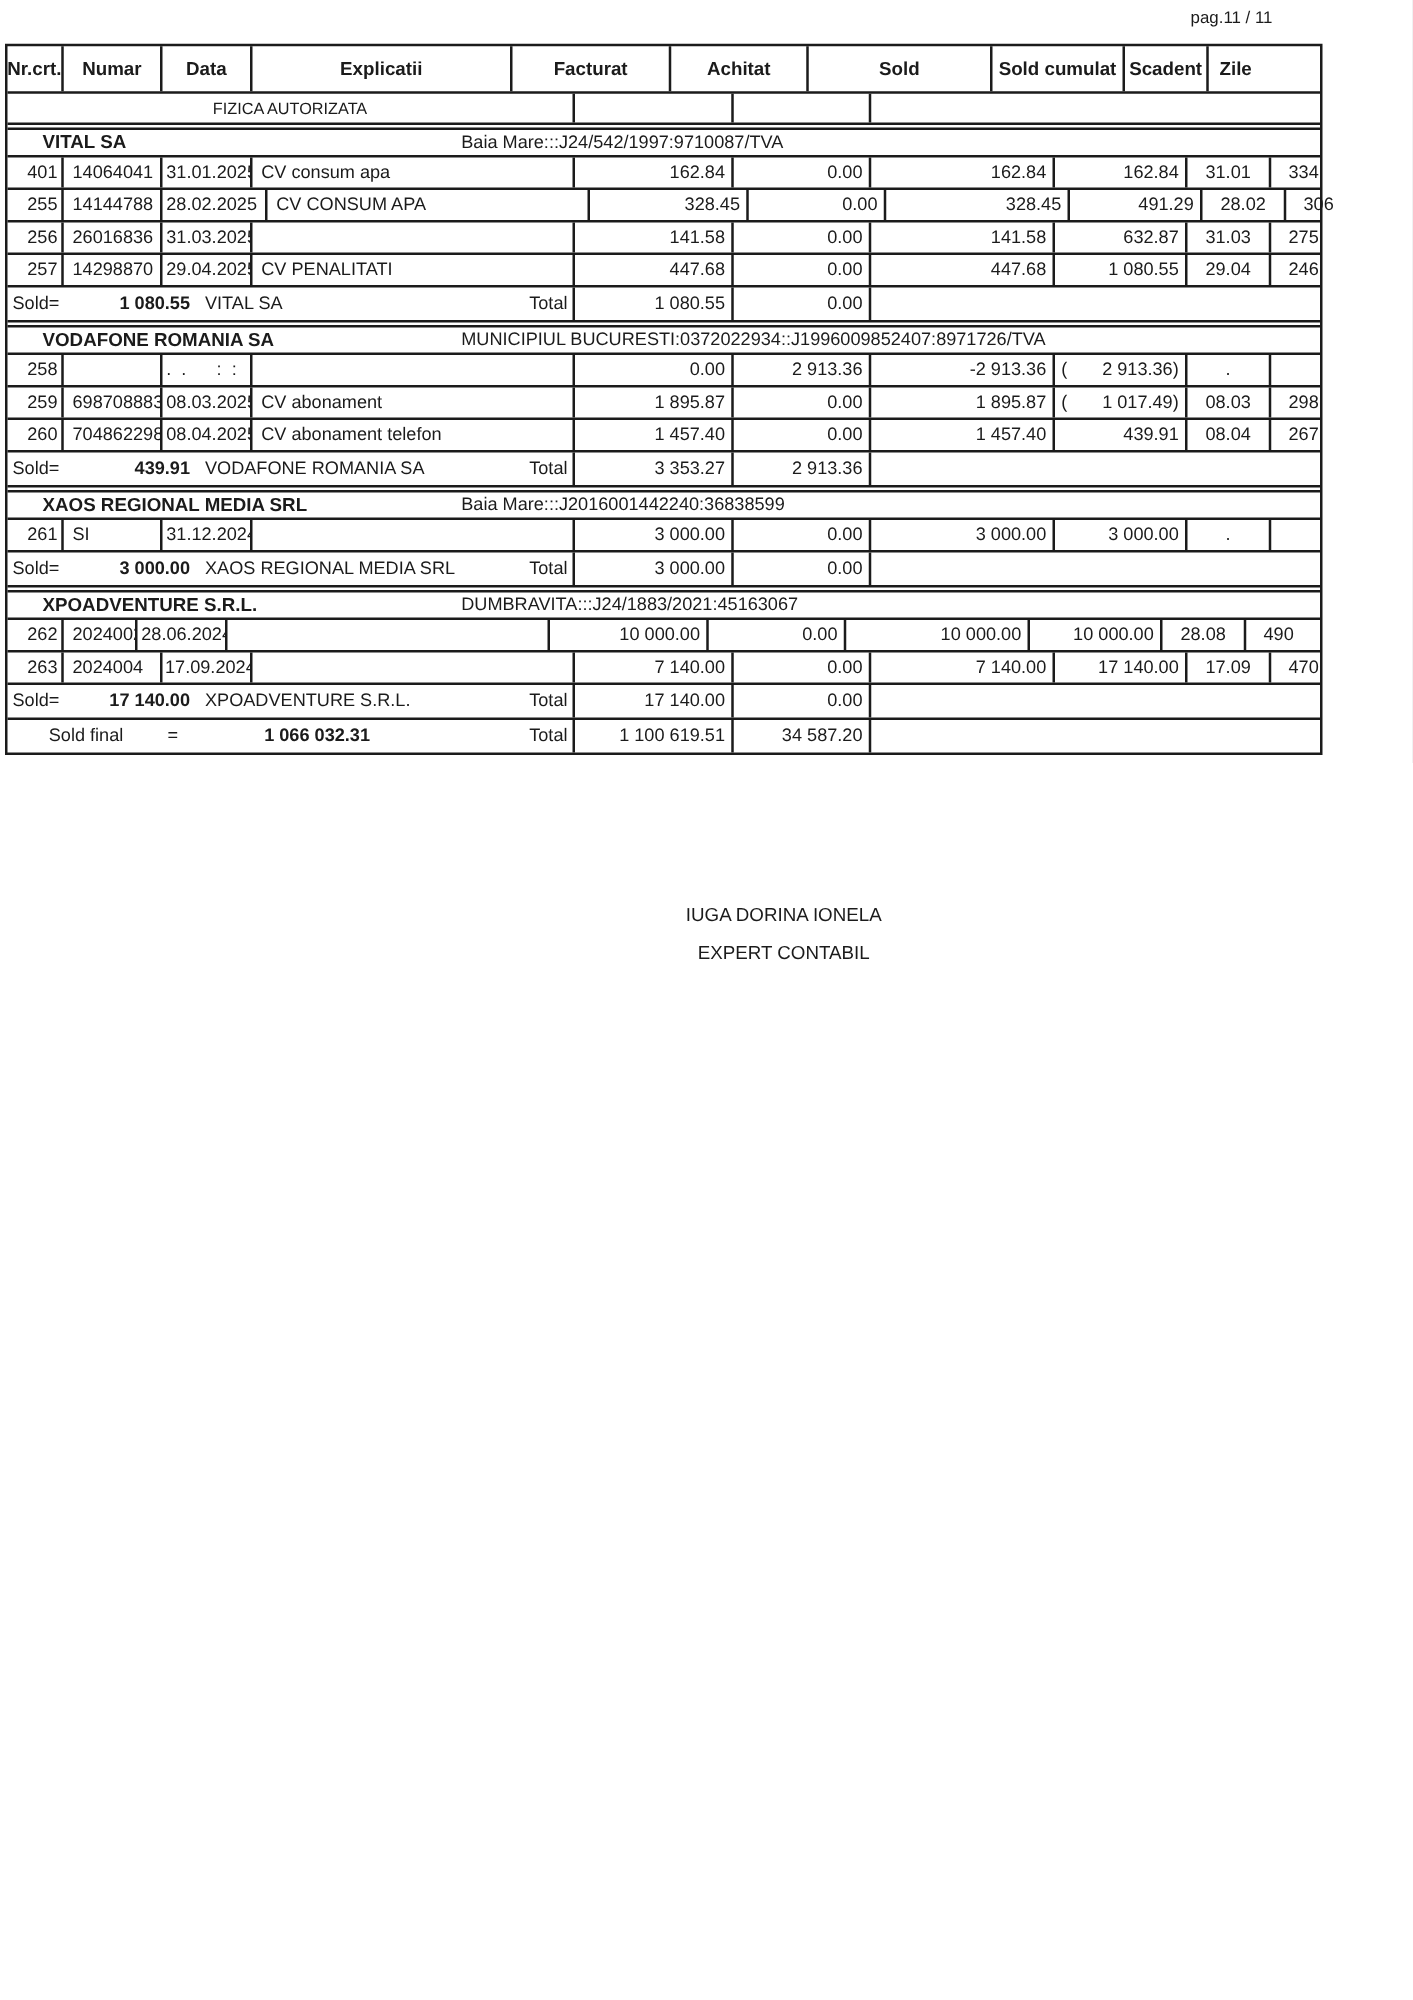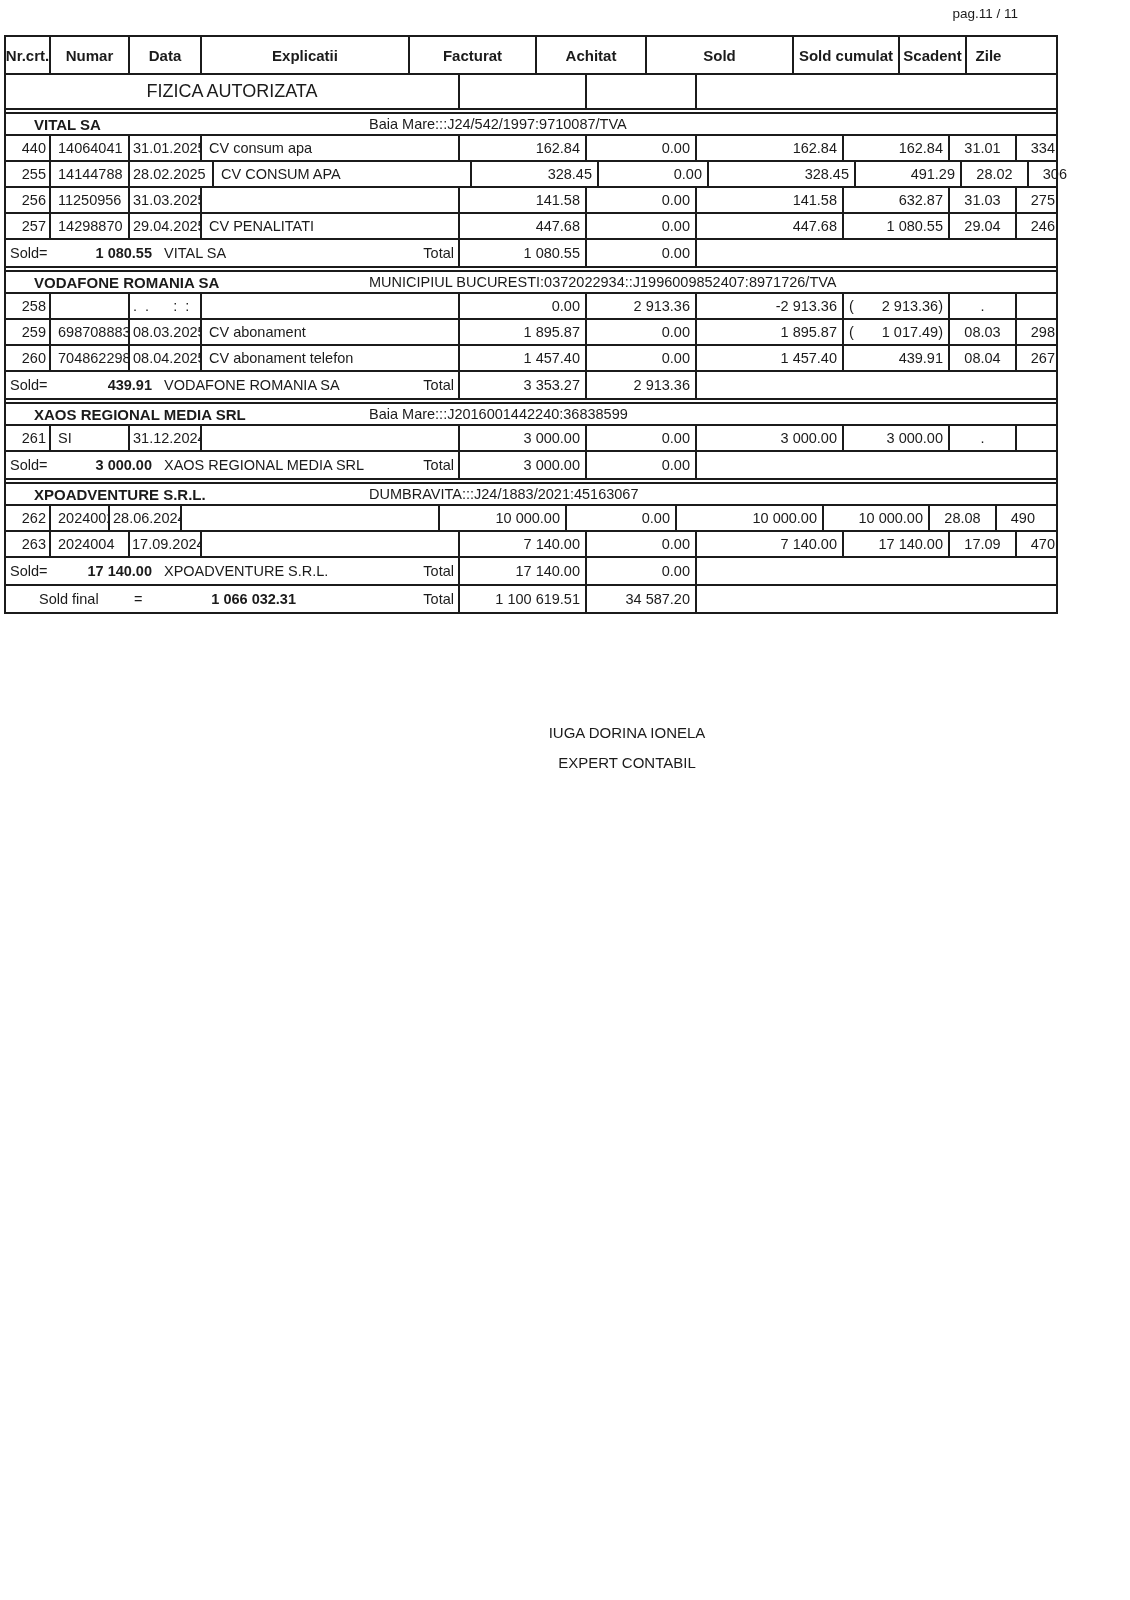--- a/index.html
+++ b/index.html
@@ -9,21 +9,21 @@
   }
   .pagenum{position:absolute;top:6px;right:112px;font-size:13.5px;color:#1b1b1b;}
   .doc-table{
     position:absolute;left:4px;top:35px;width:1054px;
     border:2px solid #1b1b1b;box-sizing:border-box;background:#fff;
   }
   .row{display:flex;align-items:stretch;box-sizing:border-box;border-top:2px solid #1b1b1b;}
   .row:first-child{border-top:none;}
   .row.r-sect{border-top:6px double #1b1b1b;}
   .r-head{height:36px;font-weight:bold;font-size:15px;}
-  .r-cont{height:35px;font-size:18px;text-align:center;}
+  .r-cont{height:25px;font-size:13px;text-align:center;}
   .r-sect{height:26px;position:relative;font-size:15px;}
   .r-data{height:26px;font-size:14.5px;}
   .r-total{height:28px;font-size:14.5px;}
   .r-final{height:28px;font-size:14.5px;}
   .cell{
     box-sizing:border-box;border-right:2px solid #1b1b1b;
     display:flex;align-items:center;overflow:hidden;white-space:pre;
     flex:0 0 auto;
   }
   .cell:last-child{border-right:none;}
@@ -62,21 +62,21 @@
       <div class="row r-cont">
         <div class="cell a-center" style="width: 454px;">FIZICA AUTORIZATA</div>
         <div class="cell " style="width: 127px;"></div>
         <div class="cell " style="width: 110px;"></div>
         <div class="cell grow"></div>
       </div>
       <div class="row r-sect">
         <div class="cell grow nb" style="position: relative;"><span class="partner">VITAL SA</span><span class="ident">Baia Mare:::J24/542/1997:9710087/TVA</span></div>
       </div>
       <div class="row r-data">
-        <div class="cell a-right" style="width: 45px; padding-right: 3px;">440</div>
+        <div class="cell a-right" style="width: 45px; padding-right: 3px;">401</div>
         <div class="cell a-left" style="width: 79px;">14064041</div>
         <div class="cell a-left" style="width: 72px; padding-left: 3px;">31.01.2025</div>
         <div class="cell a-left" style="width: 258px;">CV consum apa</div>
         <div class="cell a-right" style="width: 127px;">162.84</div>
         <div class="cell a-right" style="width: 110px;">0.00</div>
         <div class="cell a-right" style="width: 147px;">162.84</div>
         <div class="cell a-right" style="width: 106px;">162.84</div>
         <div class="cell a-center" style="width: 67px;">31.01</div>
         <div class="cell a-right" style="width: 43px;">334</div>
       </div>
@@ -87,21 +87,21 @@
         <div class="cell a-left" style="width: 258px;">CV CONSUM APA</div>
         <div class="cell a-right" style="width: 127px;">328.45</div>
         <div class="cell a-right" style="width: 110px;">0.00</div>
         <div class="cell a-right" style="width: 147px;">328.45</div>
         <div class="cell a-right" style="width: 106px;">491.29</div>
         <div class="cell a-center" style="width: 67px;">28.02</div>
         <div class="cell a-right" style="width: 43px;">306</div>
       </div>
       <div class="row r-data">
         <div class="cell a-right" style="width: 45px; padding-right: 3px;">256</div>
-        <div class="cell a-left" style="width: 79px;">11250956</div>
+        <div class="cell a-left" style="width: 79px;">26016836</div>
         <div class="cell a-left" style="width: 72px; padding-left: 3px;">31.03.2025</div>
         <div class="cell a-left" style="width: 258px;"></div>
         <div class="cell a-right" style="width: 127px;">141.58</div>
         <div class="cell a-right" style="width: 110px;">0.00</div>
         <div class="cell a-right" style="width: 147px;">141.58</div>
         <div class="cell a-right" style="width: 106px;">632.87</div>
         <div class="cell a-center" style="width: 67px;">31.03</div>
         <div class="cell a-right" style="width: 43px;">275</div>
       </div>
       <div class="row r-data">

